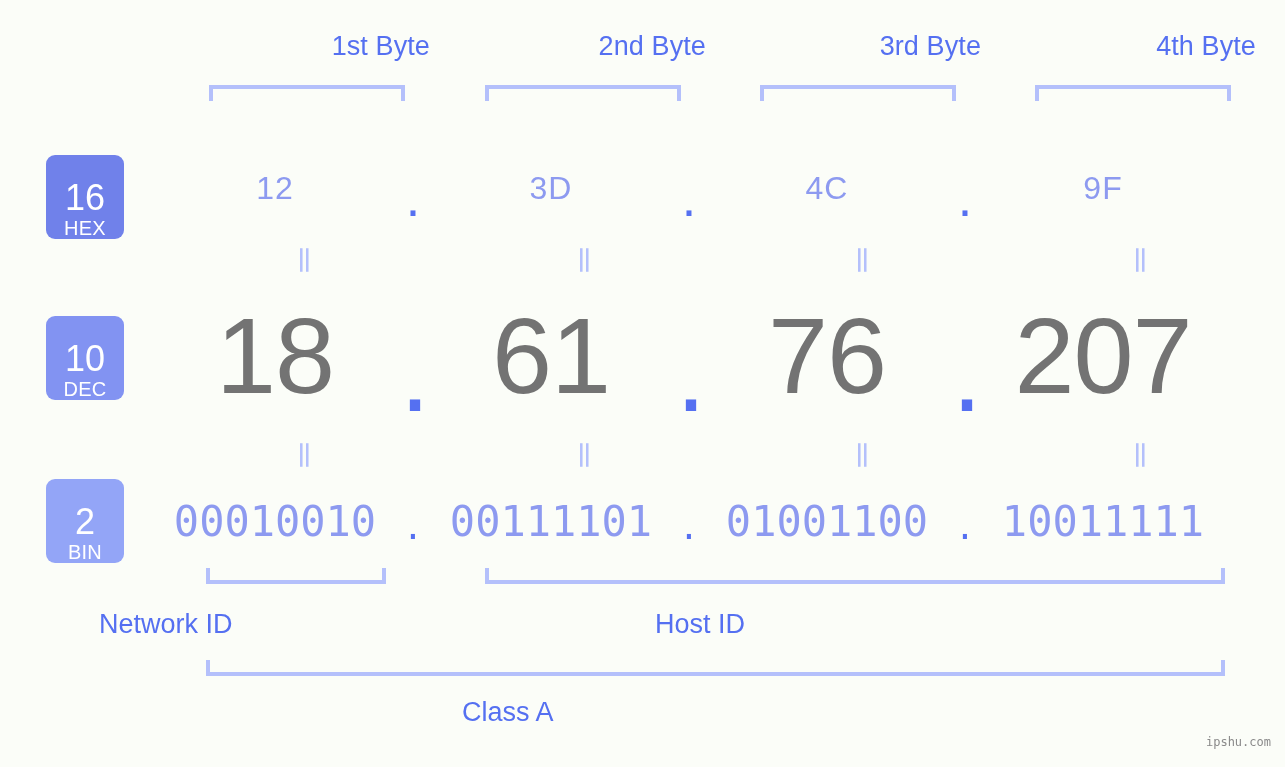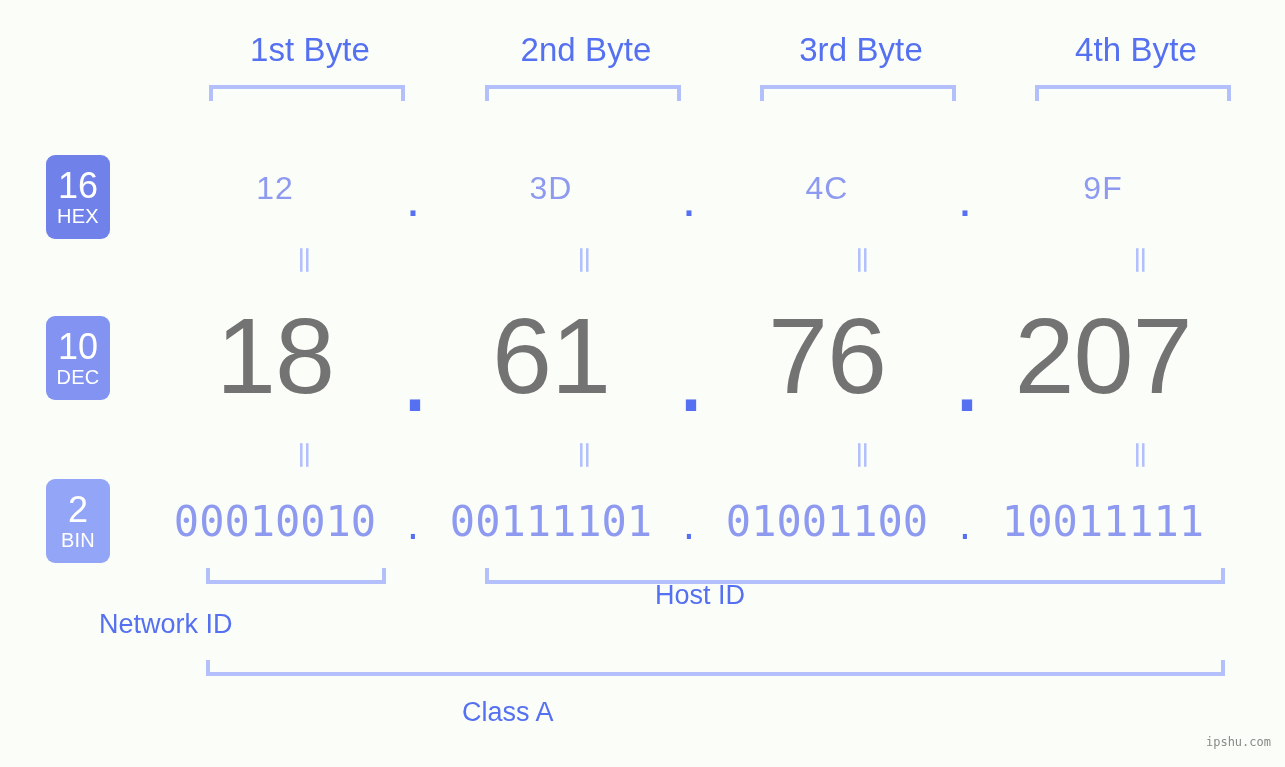--- a/index.html
+++ b/index.html
@@ -16,23 +16,23 @@
   .stage {
     position: relative;
     width: 1285px;
     height: 767px;
   }
 
   
   .byte-label {
     position: absolute;
     top: 31px;
-    font-size: 33px;
-    color: #5570f1;
-    text-align: center;
+    font-size: 27px;
+    color: #5570f1;
+    text-align: right;
     font-family: "Liberation Sans", sans-serif;
     letter-spacing: 0.1px;
     white-space: nowrap;
   }
 
   
   .bracket-top {
     position: absolute;
     top: 85px;
     height: 16px;
@@ -47,27 +47,27 @@
     border-bottom: 4px solid #b4c0fb;
     border-left: 4px solid #b4c0fb;
     border-right: 4px solid #b4c0fb;
     box-sizing: border-box;
   }
 
   
   .badge {
     position: absolute;
     left: 46px;
-    width: 64px;
+    width: 78px;
     border-radius: 9px;
     color: #ffffff;
     display: flex;
     flex-direction: column;
     align-items: center;
-    justify-content: center;
+    justify-content: flex-end;
     box-sizing: border-box;
   }
   .badge .num {
     font-size: 36px;
     line-height: 38px;
     font-weight: 400;
   }
   .badge .sub {
     font-size: 20px;
     line-height: 22px;
@@ -254,20 +254,20 @@
     <div class="sep" style="width:26px">.</div>
     <div class="cell" style="width:250px">01001100</div>
     <div class="sep" style="width:26px">.</div>
     <div class="cell" style="width:250px">10011111</div>
   </div>
 
   <div class="bracket-bottom" id="section-bracket-0" style="top: 568px; left: 206px; width: 180px;"></div>
   <div class="bracket-bottom" id="section-bracket-1" style="top: 568px; left: 485px; width: 740px;"></div>
 
   <div class="section-label" id="section-label-0" style="left: 99px; width: 400px; top: 609px;">Network ID</div>
-  <div class="section-label" id="section-label-1" style="left: 655px; width: 400px; top: 580px;">Host ID</div>
+  <div class="section-label" id="section-label-1" style="left: 655px; width: 400px; top: 609px;">Host ID</div>
 
   <div class="bracket-bottom" id="class-bracket" style="left: 206px; width: 1019px; top: 660px;"></div>
   <div class="section-label" id="class-label" style="left: 462px; width: 500px; top: 697px;">Class A</div>
 
   <div class="watermark">ipshu.com</div>
 
 </div>
 
 </body></html>

